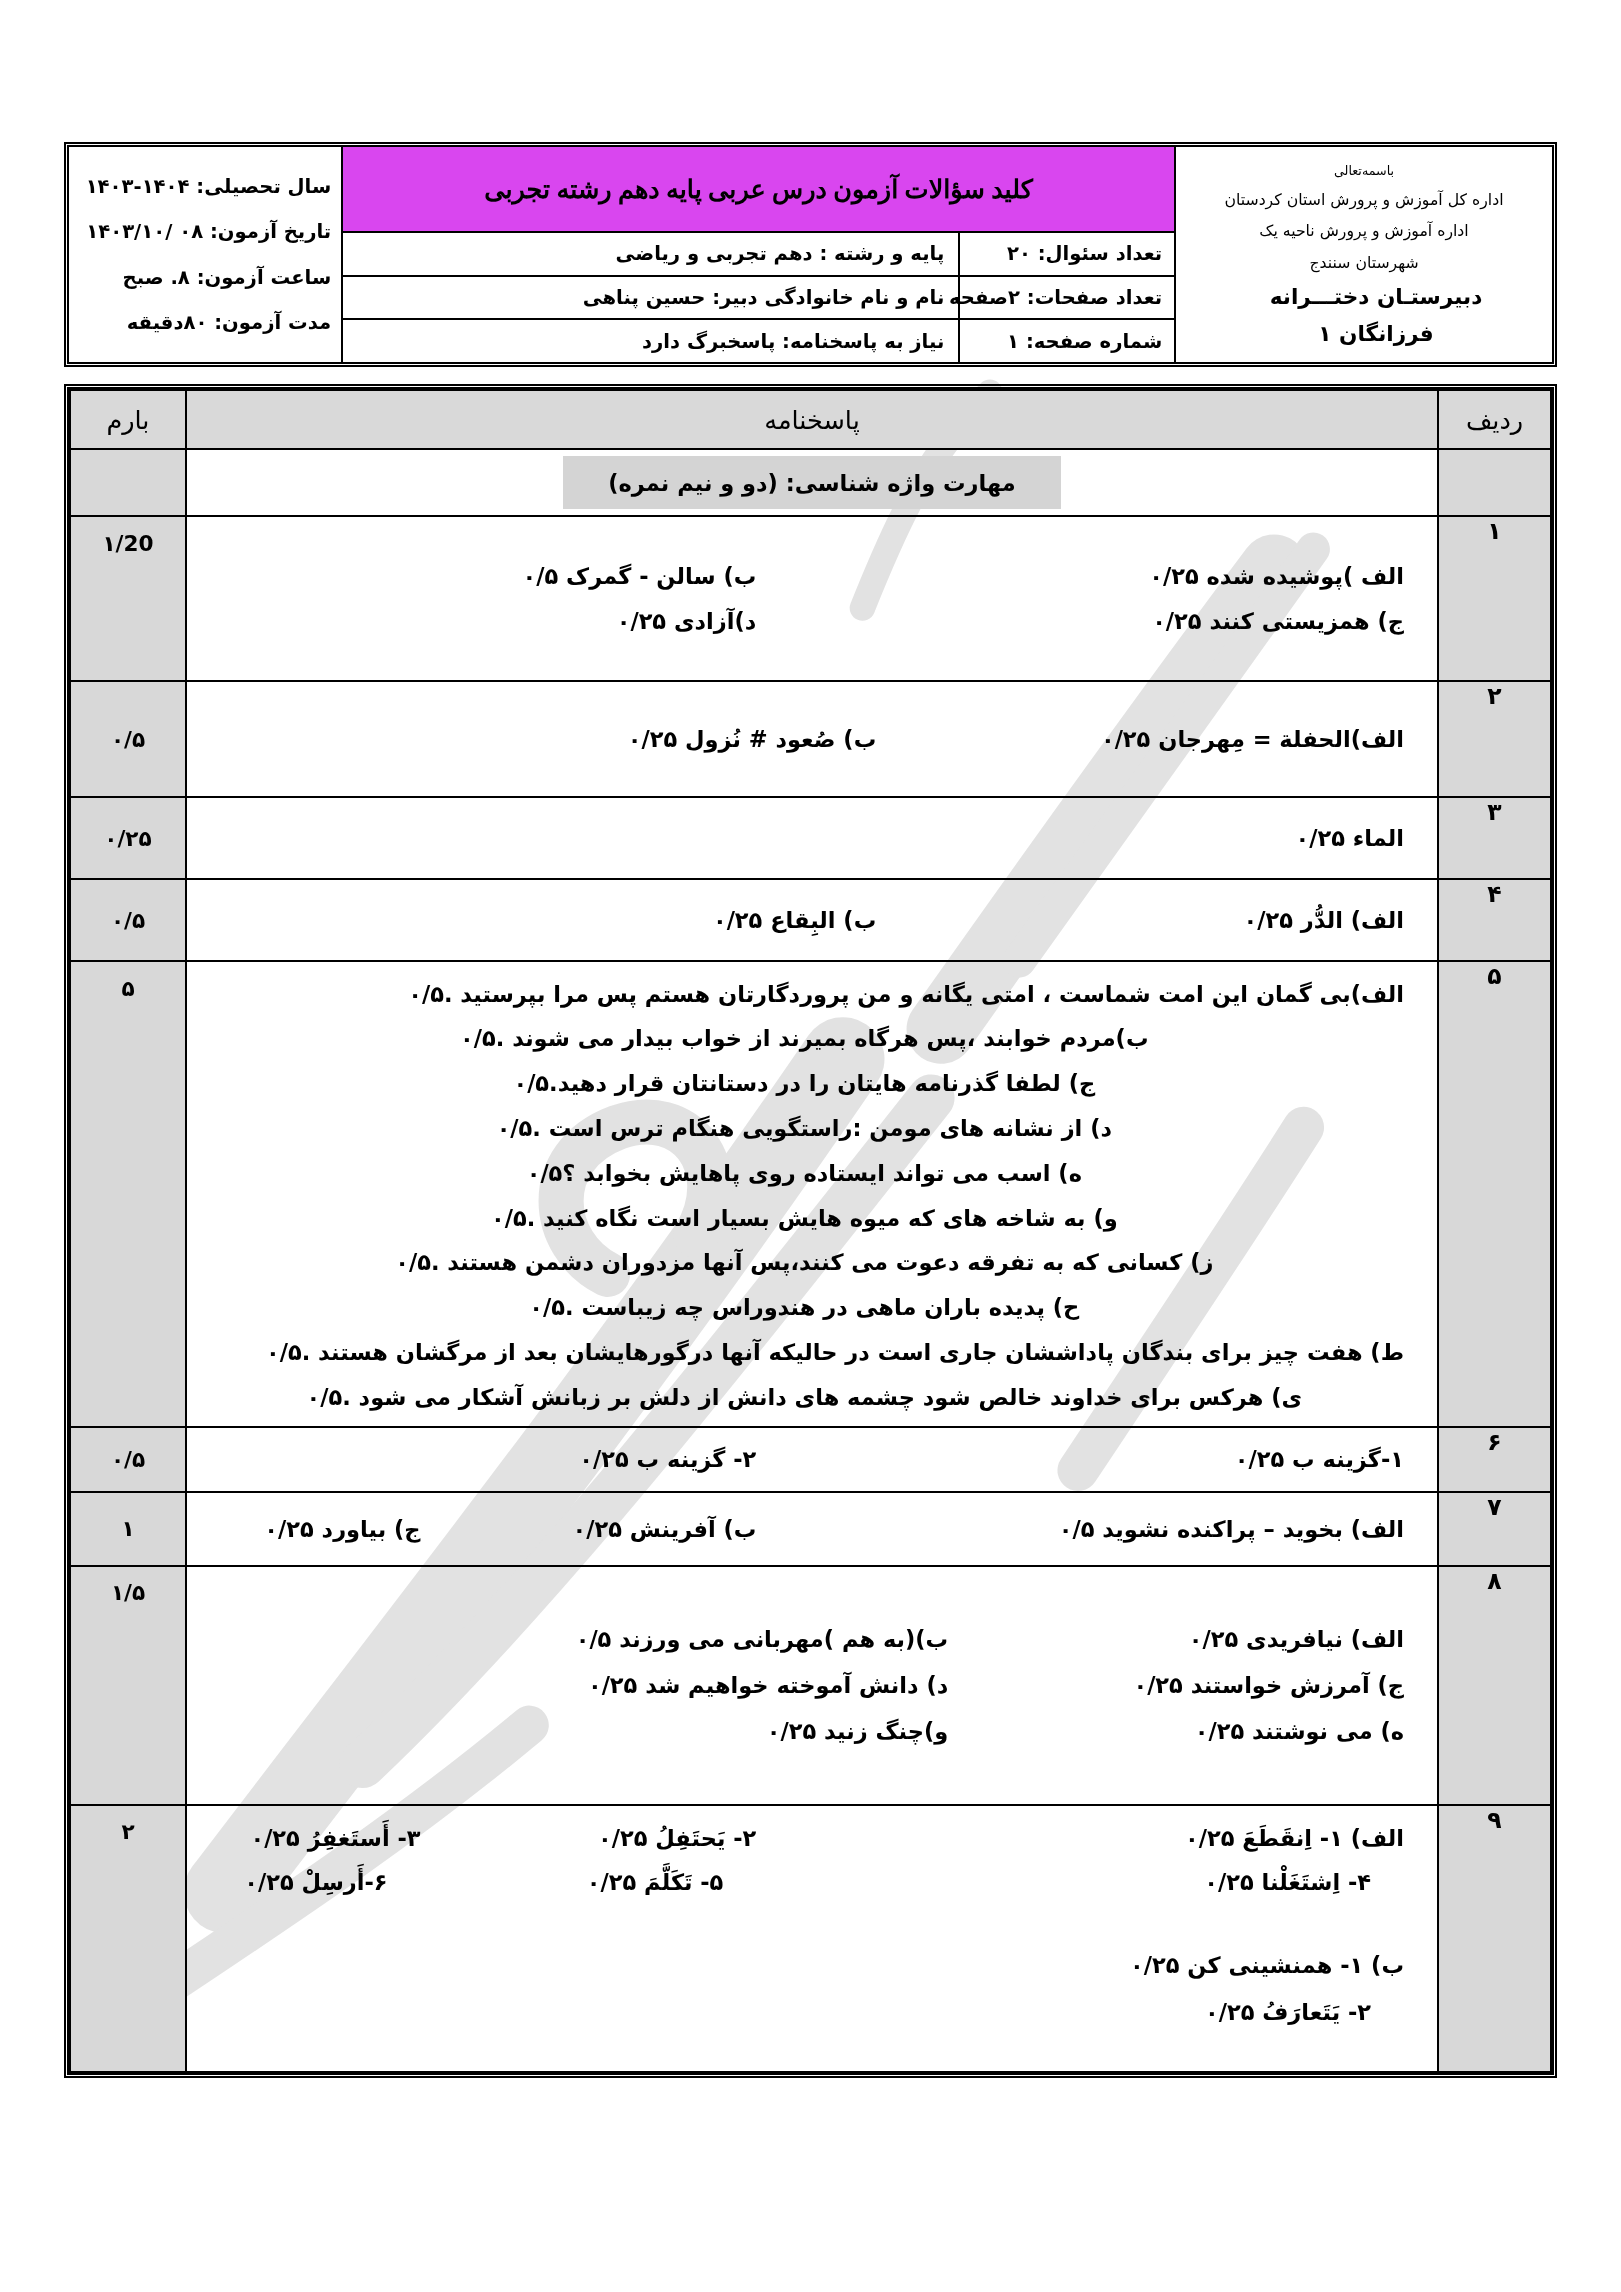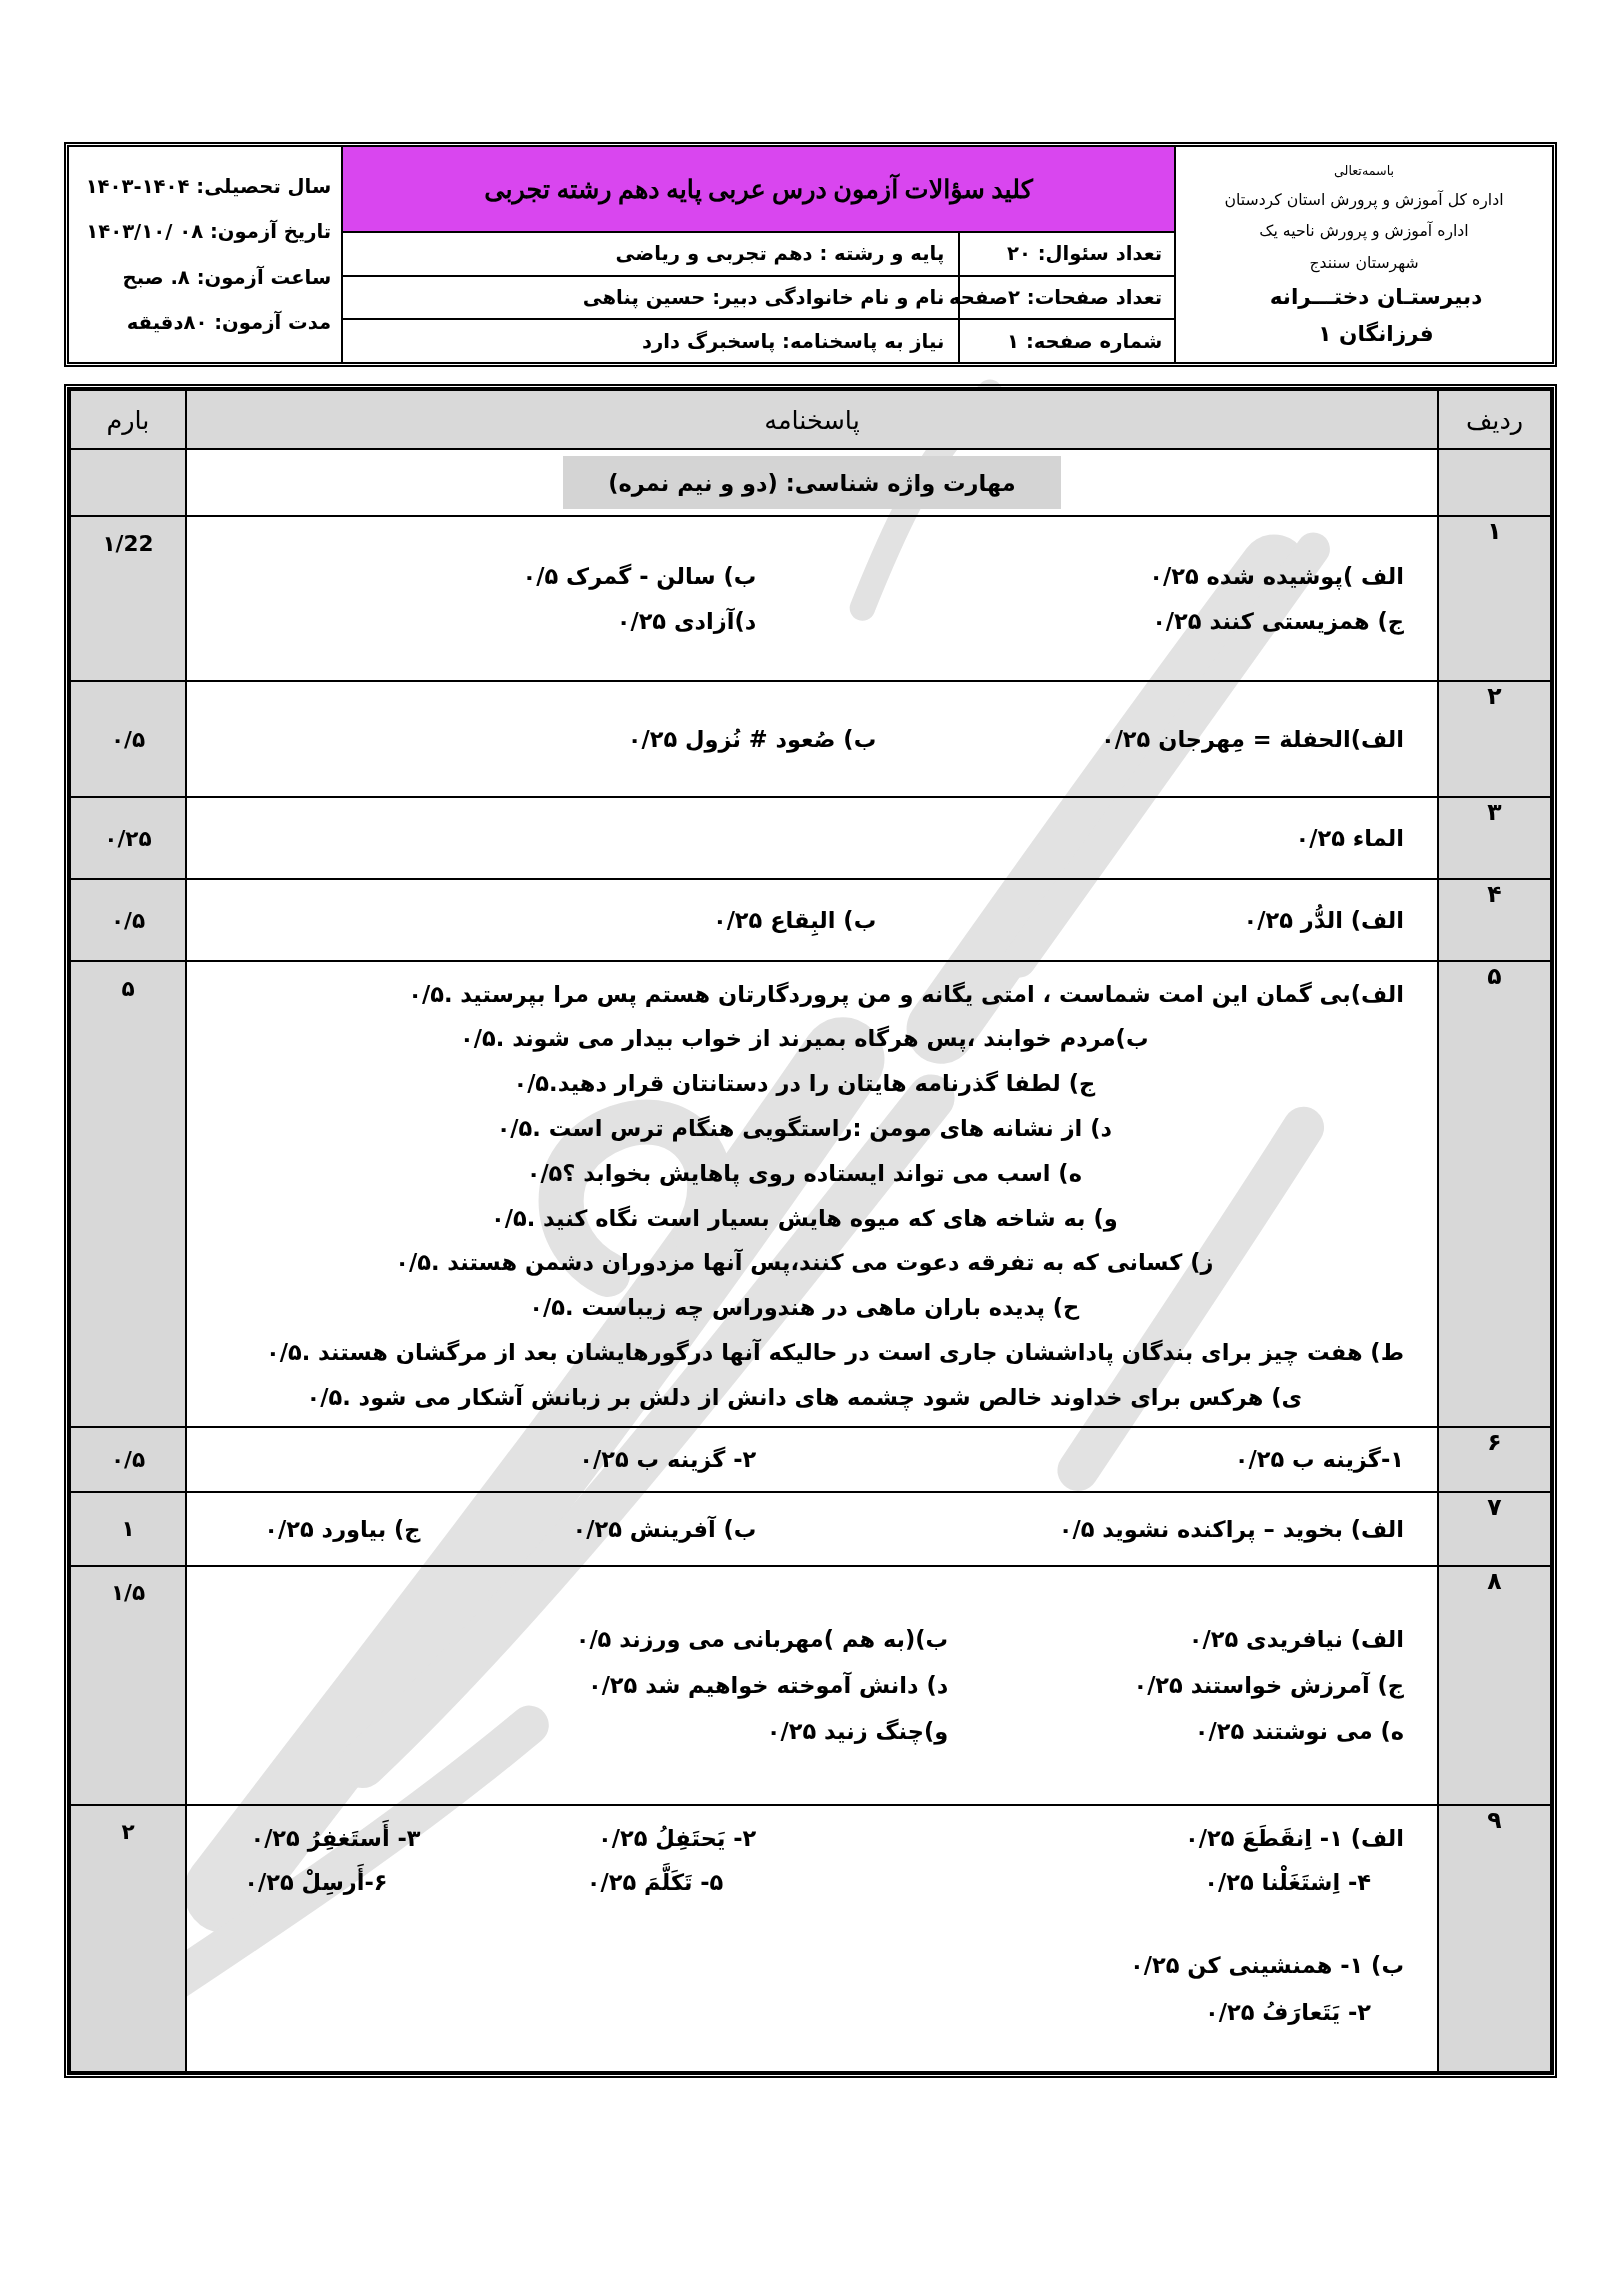--- a/index.html
+++ b/index.html
@@ -173,21 +173,21 @@
           <div class="line2">
             <span class="t1">الف )پوشیده شده ۰/۲۵</span>
             <span class="t2">ب) سالن - گمرک ۰/۵</span>
           </div>
           <div class="line2">
             <span class="t1">ج) همزیستی کنند ۰/۲۵</span>
             <span class="t2">د)آزادی ۰/۲۵</span>
           </div>
         </div>
       </td>
-      <td class="c-score top">۱/22</td>
+      <td class="c-score top">۱/20</td>
     </tr>
 
     <tr style="height:116px">
       <td class="c-num">۲</td>
       <td class="c-ans">
         <div class="ans-pad">
           <div class="line2 w44">
             <span class="t1">الف)الحفلة = مِهرجان ۰/۲۵</span>
             <span class="t2">ب) صُعود # نُزول ۰/۲۵</span>
           </div>

